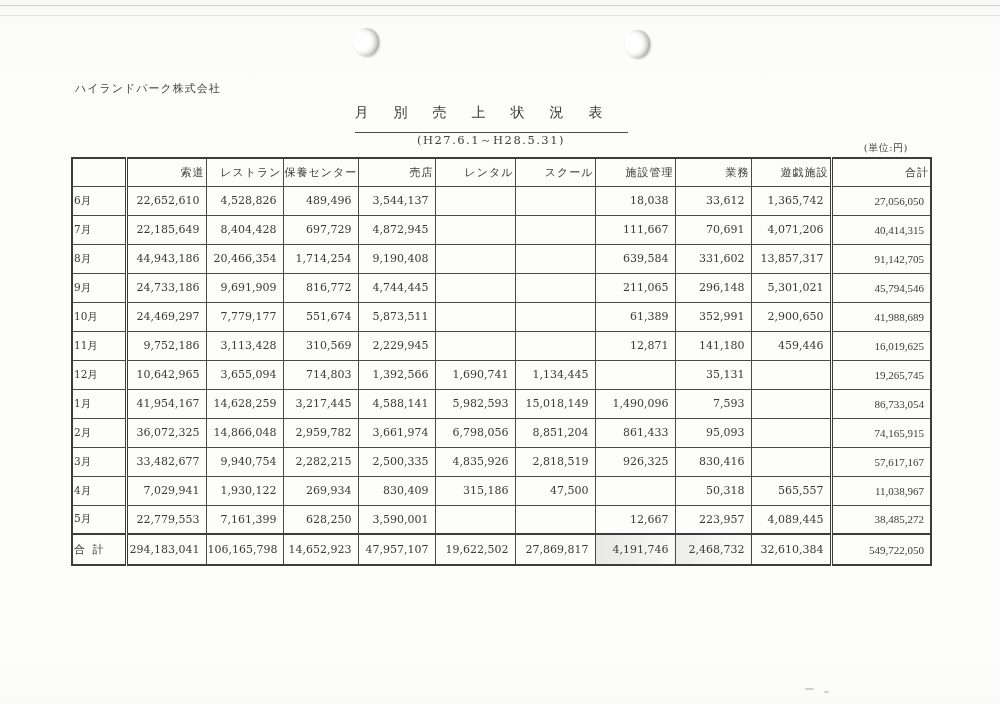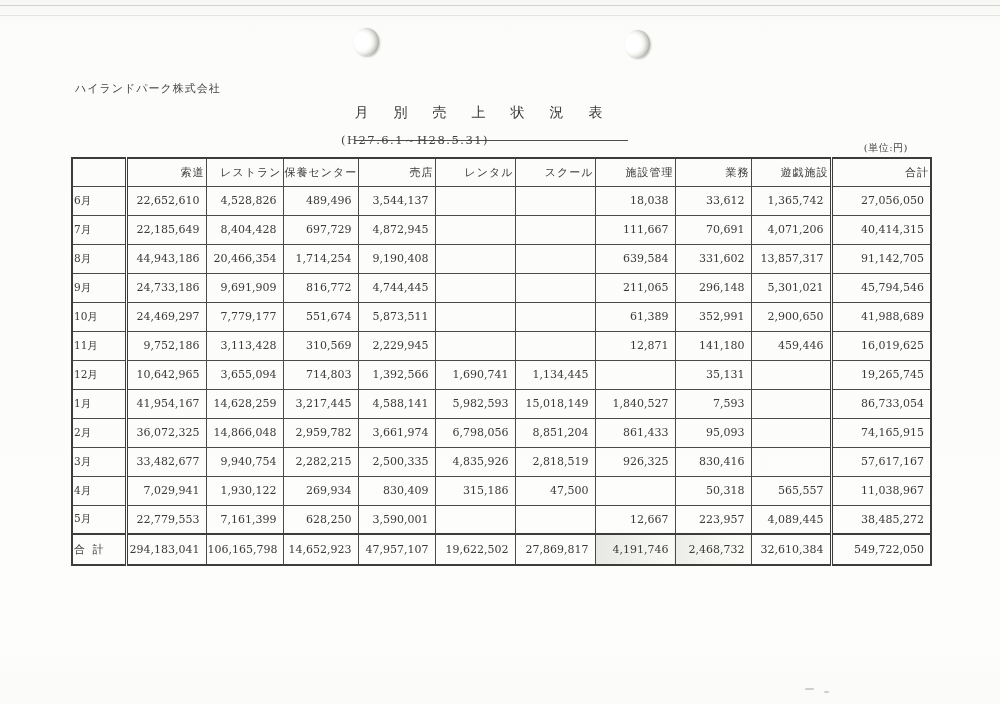--- a/index.html
+++ b/index.html
@@ -19,24 +19,24 @@
     position:absolute;width:25px;height:28px;border-radius:50%;
     background:radial-gradient(circle at 30% 48%, #ffffff 38%, #f1f1ee 52%, #c9c9c5 68%, #8e8e8a 82%, #c4c4c0 95%);
     box-shadow:1px 1px 2px rgba(120,120,115,0.45);
   }
   .company{
     position:absolute;left:75px;top:81px;font-size:11px;color:#454545;letter-spacing:1px;
   }
   .title-wrap{position:absolute;left:341px;top:102px;width:300px;text-align:center;}
   .doc-title{
     display:inline-block;font-size:14px;color:#383838;letter-spacing:25px;
-    border-bottom:1.5px solid #4c4c4c;padding-bottom:18px;white-space:nowrap;
+    border-bottom:1.5px solid #4c4c4c;padding-bottom:10px;white-space:nowrap;
   }
   .period{
-    position:absolute;left:341px;top:133px;width:300px;
+    position:absolute;left:341px;top:133px;width:300px;text-align:center;
     font-size:11.5px;color:#404040;letter-spacing:1.5px;
   }
   .unit-label{
     position:absolute;left:820px;top:141px;width:88px;text-align:right;
     font-size:10px;color:#474747;letter-spacing:0.5px;
   }
   table.sales{
     position:absolute;left:71px;top:157px;width:859px;
     border-collapse:collapse;table-layout:fixed;
     background:transparent;
@@ -45,21 +45,21 @@
     border:1px solid #4a4a48;color:#3a3a38;overflow:hidden;white-space:nowrap;
   }
   table.sales{border:2px solid #3c3c3a;}
   table.sales thead tr{height:28px;}
   table.sales tbody tr{height:29px;}
   table.sales tr.total-row{height:31px;}
   th.col-h{font-size:11px;font-weight:normal;text-align:right;color:#333331;letter-spacing:1px;}
   td.month{font-size:10.5px;text-align:left;color:#3d3d3b;}
   td.num{font-size:11px;text-align:right;padding-right:6px;color:#383836;}
   .dbl-right{border-right:3px double #3c3c3a !important;}
-  .dbl-left{border-left:3px double #3c3c3a !important;}
+  .dbl-left{border-left:3px double #3c3c3a !important;font-family:Liberation Serif, serif;}
   tr.total-row td{border-top:2px solid #3c3c3a;}
   tr.total-row td.month{font-size:11px;letter-spacing:2px;}
   tr.total-row td.shade{
     background:linear-gradient(90deg,#e7e7e3 0%,#efefeb 45%,#f9f9f6 100%);
   }
   tr.total-row td.shade2{
     background:linear-gradient(90deg,#ecece8 0%,#f7f7f4 60%,#fbfbf9 100%);
     margin-top:24px;
   }
   .speck{position:absolute;background:#cfcfca;border-radius:1px;}
@@ -206,21 +206,21 @@
           <td class="num dbl-left">19,265,745</td>
         </tr>
         <tr>
           <td class="month dbl-right">1月</td>
           <td class="num">41,954,167</td>
           <td class="num">14,628,259</td>
           <td class="num">3,217,445</td>
           <td class="num">4,588,141</td>
           <td class="num">5,982,593</td>
           <td class="num">15,018,149</td>
-          <td class="num">1,840,527</td>
+          <td class="num">1,490,096</td>
           <td class="num">7,593</td>
           <td class="num"></td>
           <td class="num dbl-left">86,733,054</td>
         </tr>
         <tr>
           <td class="month dbl-right">2月</td>
           <td class="num">36,072,325</td>
           <td class="num">14,866,048</td>
           <td class="num">2,959,782</td>
           <td class="num">3,661,974</td>

